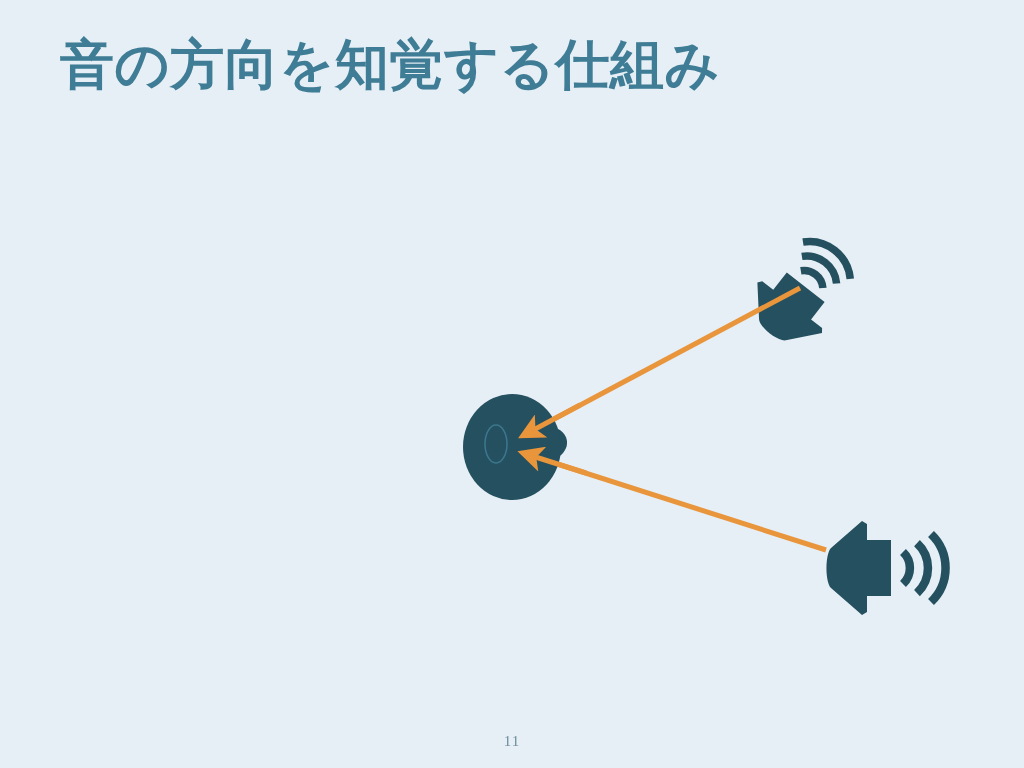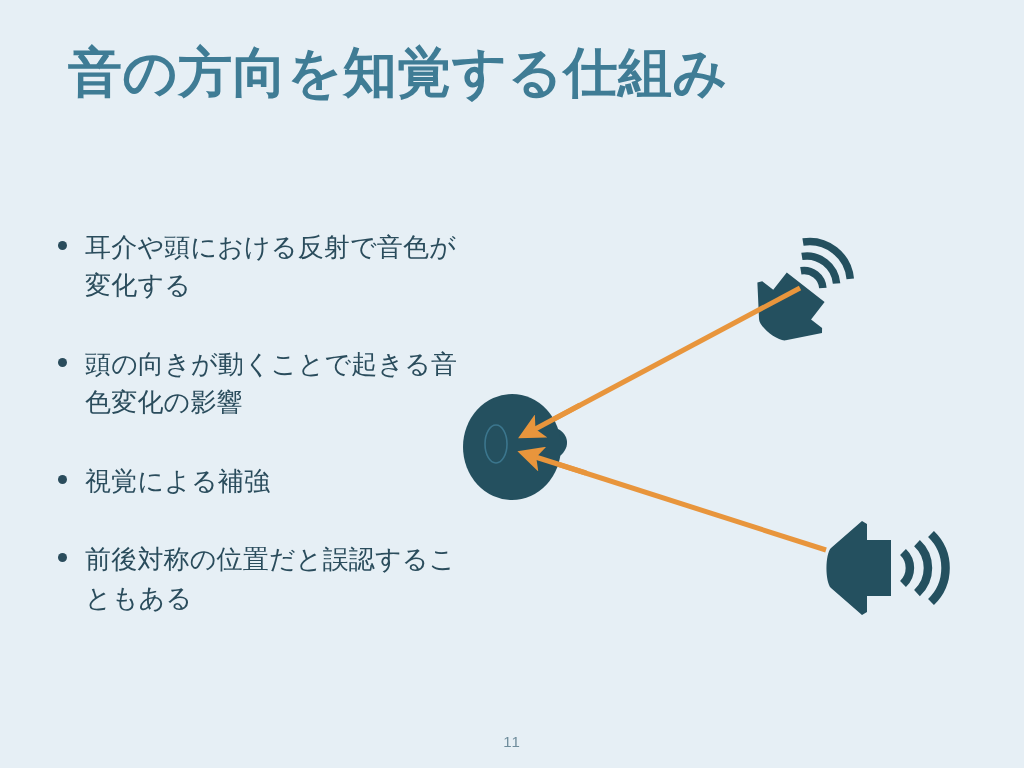--- a/index.html
+++ b/index.html
@@ -19,21 +19,21 @@
   }
 
   
   .title-block {
     position: absolute;
     left: 56px;
     top: 30px;
     width: 820px;
   }
   .slide-title {
-    margin: 12px;
+    margin: 4px;
     font-size: 54px;
     line-height: 1.12;
     font-weight: 700;
     color: #3f7c95;
     letter-spacing: 0.5px;
     white-space: nowrap;
   }
   .slide-subtitle {
     margin: 6px 0 0 0;
     font-size: 32px;
@@ -87,53 +87,35 @@
   }
   .diagram svg { display: block; }
 
   
   .page-number {
     position: absolute;
     left: 0;
     right: 0;
     bottom: 18px;
     text-align: center;
-    font-family: Liberation Sans, sans-serif;
+    font-family: Liberation Serif, serif;
     font-size: 15px;
     color: #6f8d9c;
     letter-spacing: 1px;
   }
 </style>
 </head>
 <body>
 
 <div class="slide">
 
   <div class="title-block">
     <h1 class="slide-title">音の方向を知覚する仕組み</h1>
   </div>
 
-  <ul class="bullet-list">
-    <li class="bullet-item">
-      <span class="bullet-dot"></span>
-      <span class="bullet-text">耳介や頭における反射で音色が変化する</span>
-    </li>
-    <li class="bullet-item">
-      <span class="bullet-dot"></span>
-      <span class="bullet-text">頭の向きが動くことで起きる音色変化の影響</span>
-    </li>
-    <li class="bullet-item">
-      <span class="bullet-dot"></span>
-      <span class="bullet-text">視覚による補強</span>
-    </li>
-    <li class="bullet-item">
-      <span class="bullet-dot"></span>
-      <span class="bullet-text">前後対称の位置だと誤認することもある</span>
-    </li>
-  </ul>
 
   <div class="diagram">
     <svg width="560" height="440" viewBox="0 0 560 440" xmlns="http://www.w3.org/2000/svg">
 
       <defs>
         <marker id="arrowhead" markerWidth="5.2" markerHeight="5.2" refX="3.4" refY="2.6" orient="auto" markerUnits="strokeWidth">
           <path d="M0,0 L5.2,2.6 L0,5.2 L1.25,2.6 z" fill="#e8953c"></path>
         </marker>
       </defs>
 

